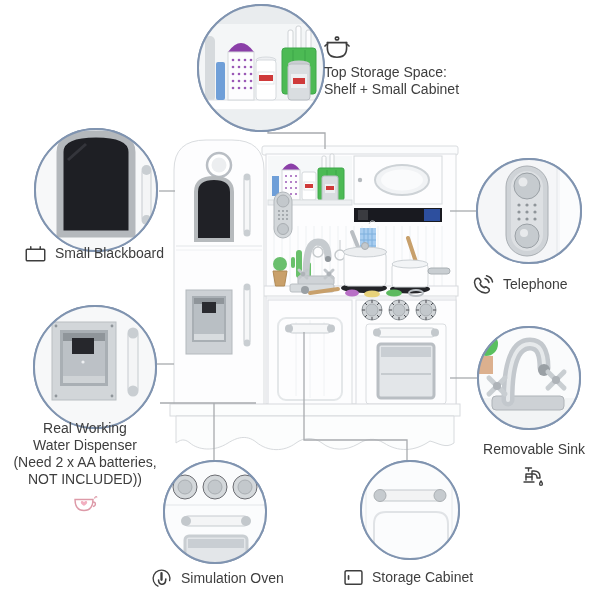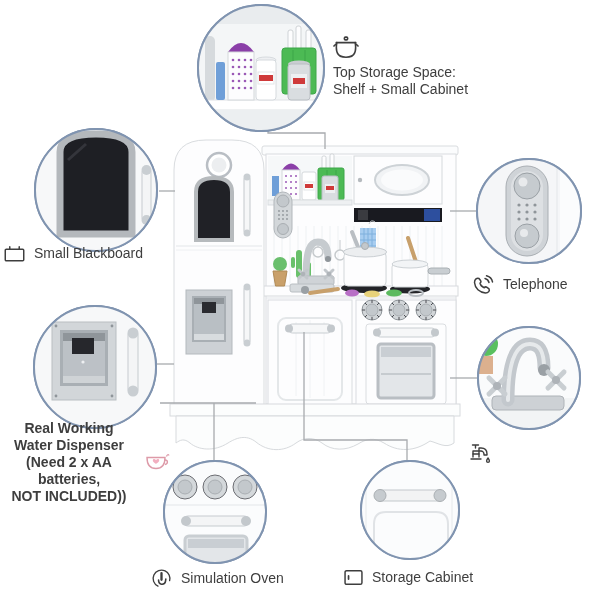--- a/index.html
+++ b/index.html
@@ -5,21 +5,21 @@
   html,body{margin:0;padding:0;background:#ffffff;}
   .stage{
     position:relative;width:600px;height:600px;background:#ffffff;overflow:hidden;
     font-family:"Liberation Sans", sans-serif;color:#3e3e3e;
   }
   .stage svg.scene{position:absolute;left:0;top:0;}
   .label{position:absolute;font-size:14px;line-height:17px;color:#3e3e3e;}
   .label .txt{white-space:pre-line;}
   .row{display:flex;align-items:center;gap:9px;}
   .col{display:flex;flex-direction:column;align-items:flex-start;gap:4px;}
-  .center{text-align:center;display:flex;flex-direction:row;align-items:center;gap:6px;font-weight:bold;}
+  .center{text-align:center;display:flex;flex-direction:column;align-items:center;gap:6px;}
   .ic{flex:0 0 auto;display:block;}
 </style>
 </head>
 <body>
 
 <div class="stage">
 
 <svg class="scene" width="600" height="600" viewBox="0 0 600 600">
   <defs>
     <radialGradient id="ringfill" cx="38%" cy="30%" r="85%">
@@ -488,34 +488,34 @@
       <rect x="362" y="470" width="4" height="12" fill="#b9bec3"></rect>
       <rect x="376" y="490" width="68" height="11" rx="5.5" fill="#f2f3f4" stroke="#c3c8cc"></rect>
       <circle cx="380" cy="495.5" r="6" fill="#c6cbcf" stroke="#a9aeb2"></circle>
       <circle cx="440" cy="495.5" r="6" fill="#c6cbcf" stroke="#a9aeb2"></circle>
       <path d="M374,572 V524 Q374,512 386,512 H436 Q448,512 448,524 V572" fill="none" stroke="#e0e3e6" stroke-width="2"></path>
     </g>
     <circle cx="410" cy="510" r="49" fill="none" stroke="#8094b0" stroke-width="2"></circle>
   </g>
 </svg>
 
-  <div class="label col" style="left:333px; top:36px; width:190px;">
+  <div class="label col" style="left:324px; top:36px; width:190px;">
     <svg class="ic" width="26" height="24" viewBox="0 0 24 22">
       <g fill="none" stroke="#3e3e3e" stroke-width="1.5" stroke-linecap="round" stroke-linejoin="round">
         <rect x="10.5" y="1" width="3" height="2.5" rx="1"></rect>
         <path d="M3,6 H21"></path>
         <path d="M3.5,6 C3.5,6 2.5,12 4,15.5 C5,18 8,19.5 12,19.5 C16,19.5 19,18 20,15.5 C21.5,12 20.5,6 20.5,6"></path>
         <path d="M2.6,7.5 L0.9,9.2 M21.4,7.5 L23.1,9.2"></path>
       </g>
     </svg>
     <div class="txt">Top Storage Space:
 Shelf + Small Cabinet</div>
   </div>
 
-  <div class="label row" style="left:4px; top:245px;justify-content:flex-end;">
+  <div class="label row" style="left:25px; top:245px;justify-content:flex-end;">
     <svg class="ic" width="21" height="17" viewBox="0 0 20 16">
       <g fill="none" stroke="#3e3e3e" stroke-width="1.4" stroke-linecap="round">
         <rect x="1.2" y="4" width="17.6" height="11" rx="1"></rect>
         <path d="M5.5,4 V1.5 M14.5,4 V1.5"></path>
       </g>
     </svg>
     <div class="txt">Small Blackboard</div>
   </div>
 
   <div class="label center" style="left:0px; top:420px; width:170px;">
@@ -536,20 +536,21 @@
       <g fill="none" stroke="#3e3e3e" stroke-width="1.5" stroke-linecap="round" stroke-linejoin="round">
         <path d="M3.5,8.5 C3.5,5 6,3.5 8,4.5 L9.5,6.5 C10.3,7.5 10,8.5 9,9.2 C9.5,11.5 11,13 13.2,13.8 C14,12.8 15,12.6 16,13.3 L18,14.8 C19,16.8 17.5,19 14.5,19 C8.5,18.5 4,14.5 3.5,8.5 Z"></path>
         <path d="M14,4.5 C16,5 17.5,6.5 18,8.5"></path>
         <path d="M15.5,1.8 C18.6,2.5 20.9,4.8 21.5,7.9"></path>
       </g>
     </svg>
     <div class="txt">Telephone</div>
   </div>
 
   <div class="label center" style="left:468px; top:441px; width:132px;">
+    <div class="txt">Removable Sink</div>
     <svg class="ic" width="26" height="24" viewBox="0 0 26 24">
       <g fill="none" stroke="#3e3e3e" stroke-width="1.4" stroke-linecap="round" stroke-linejoin="round">
         <path d="M5,10 h6 v-3 h2 c4,0 6,2.5 6,6 v1 h-3 v-1 c0,-1.5 -1.5,-3 -3,-3 h-2 v3 h-6 z"></path>
         <path d="M7.5,7 V4 M4.5,4 H10.5"></path>
         <path d="M5,13 v3 M11,13 v3 M3,18 h10"></path>
         <path d="M20,17 c0,0 -1.4,2 -1.4,3 a1.4,1.4 0 0 0 2.8,0 C21.4,19 20,17 20,17 Z"></path>
       </g>
     </svg>
   </div>
 

